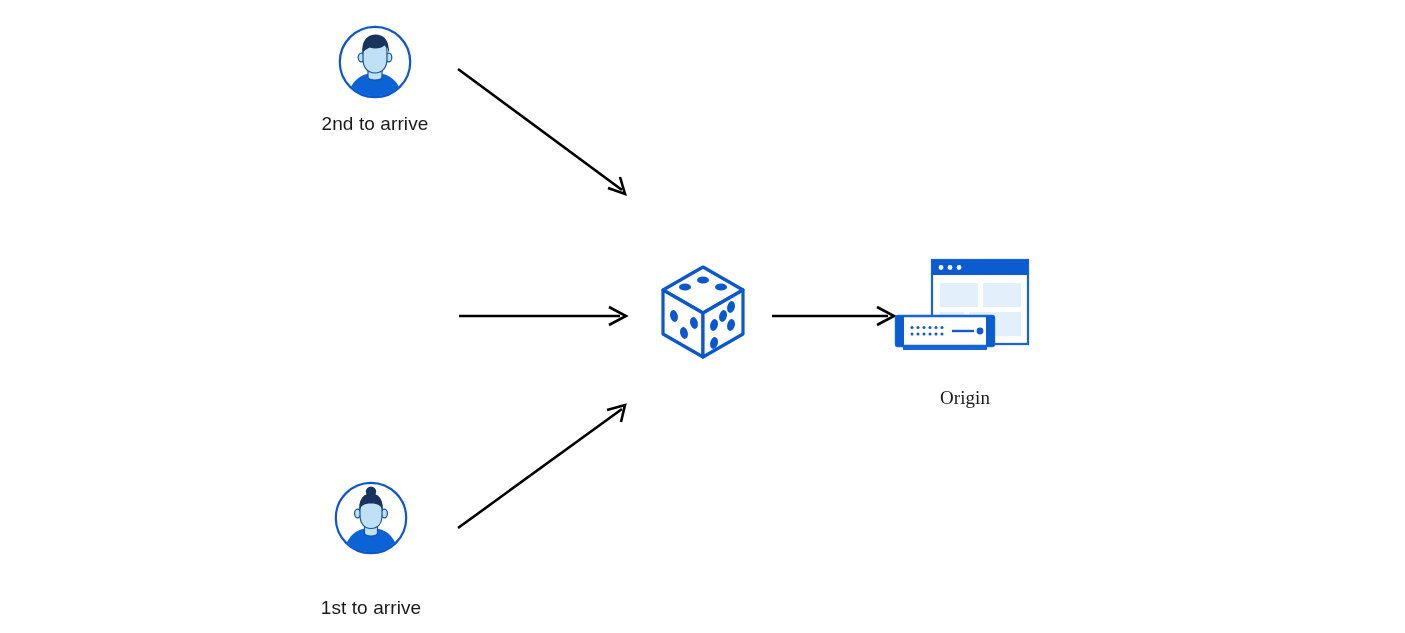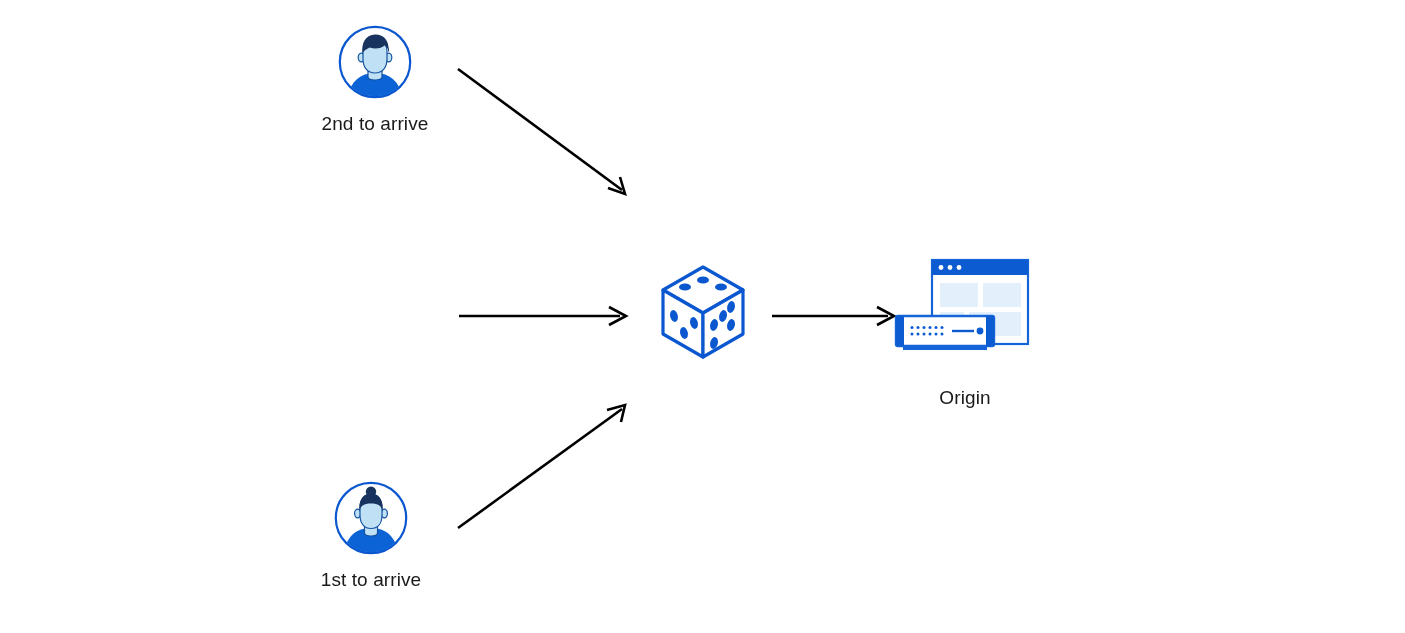--- a/index.html
+++ b/index.html
@@ -30,26 +30,26 @@
   .node-label {
     font-size: 19px;
     line-height: 24px;
     color: #1a1a1a;
     white-space: nowrap;
     letter-spacing: 0.1px;
   }
   .avatar-wrap { width: 74px; height: 74px; }
   .avatar-wrap svg { display: block; }
   .label-person { margin-top: 13px; }
-  .label-origin { margin-top: 14px; }
+  .label-origin { margin-top: 14px; font-family: Liberation Serif, serif; }
 
   
   #person-2nd { left: 309px; top: 25px;  width: 132px; }
   #person-3rd { left: 306px; top: 251px; width: 132px; }
-  #person-1st { left: 305px; top: 481px; width: 132px; }
+  #person-1st { left: 305px; top: 481px; width: 132px; gap: 28px; }
   #dice-node  { left: 658px; top: 263px; width: 90px; }
   #origin-node{ left: 890px; top: 250px; width: 150px; }
 
   #person-2nd .node-label,
   #person-3rd .node-label,
   #person-1st .node-label { align-self: center; }
 
   .arrows {
     position: absolute;
     left: 0; top: 0;

